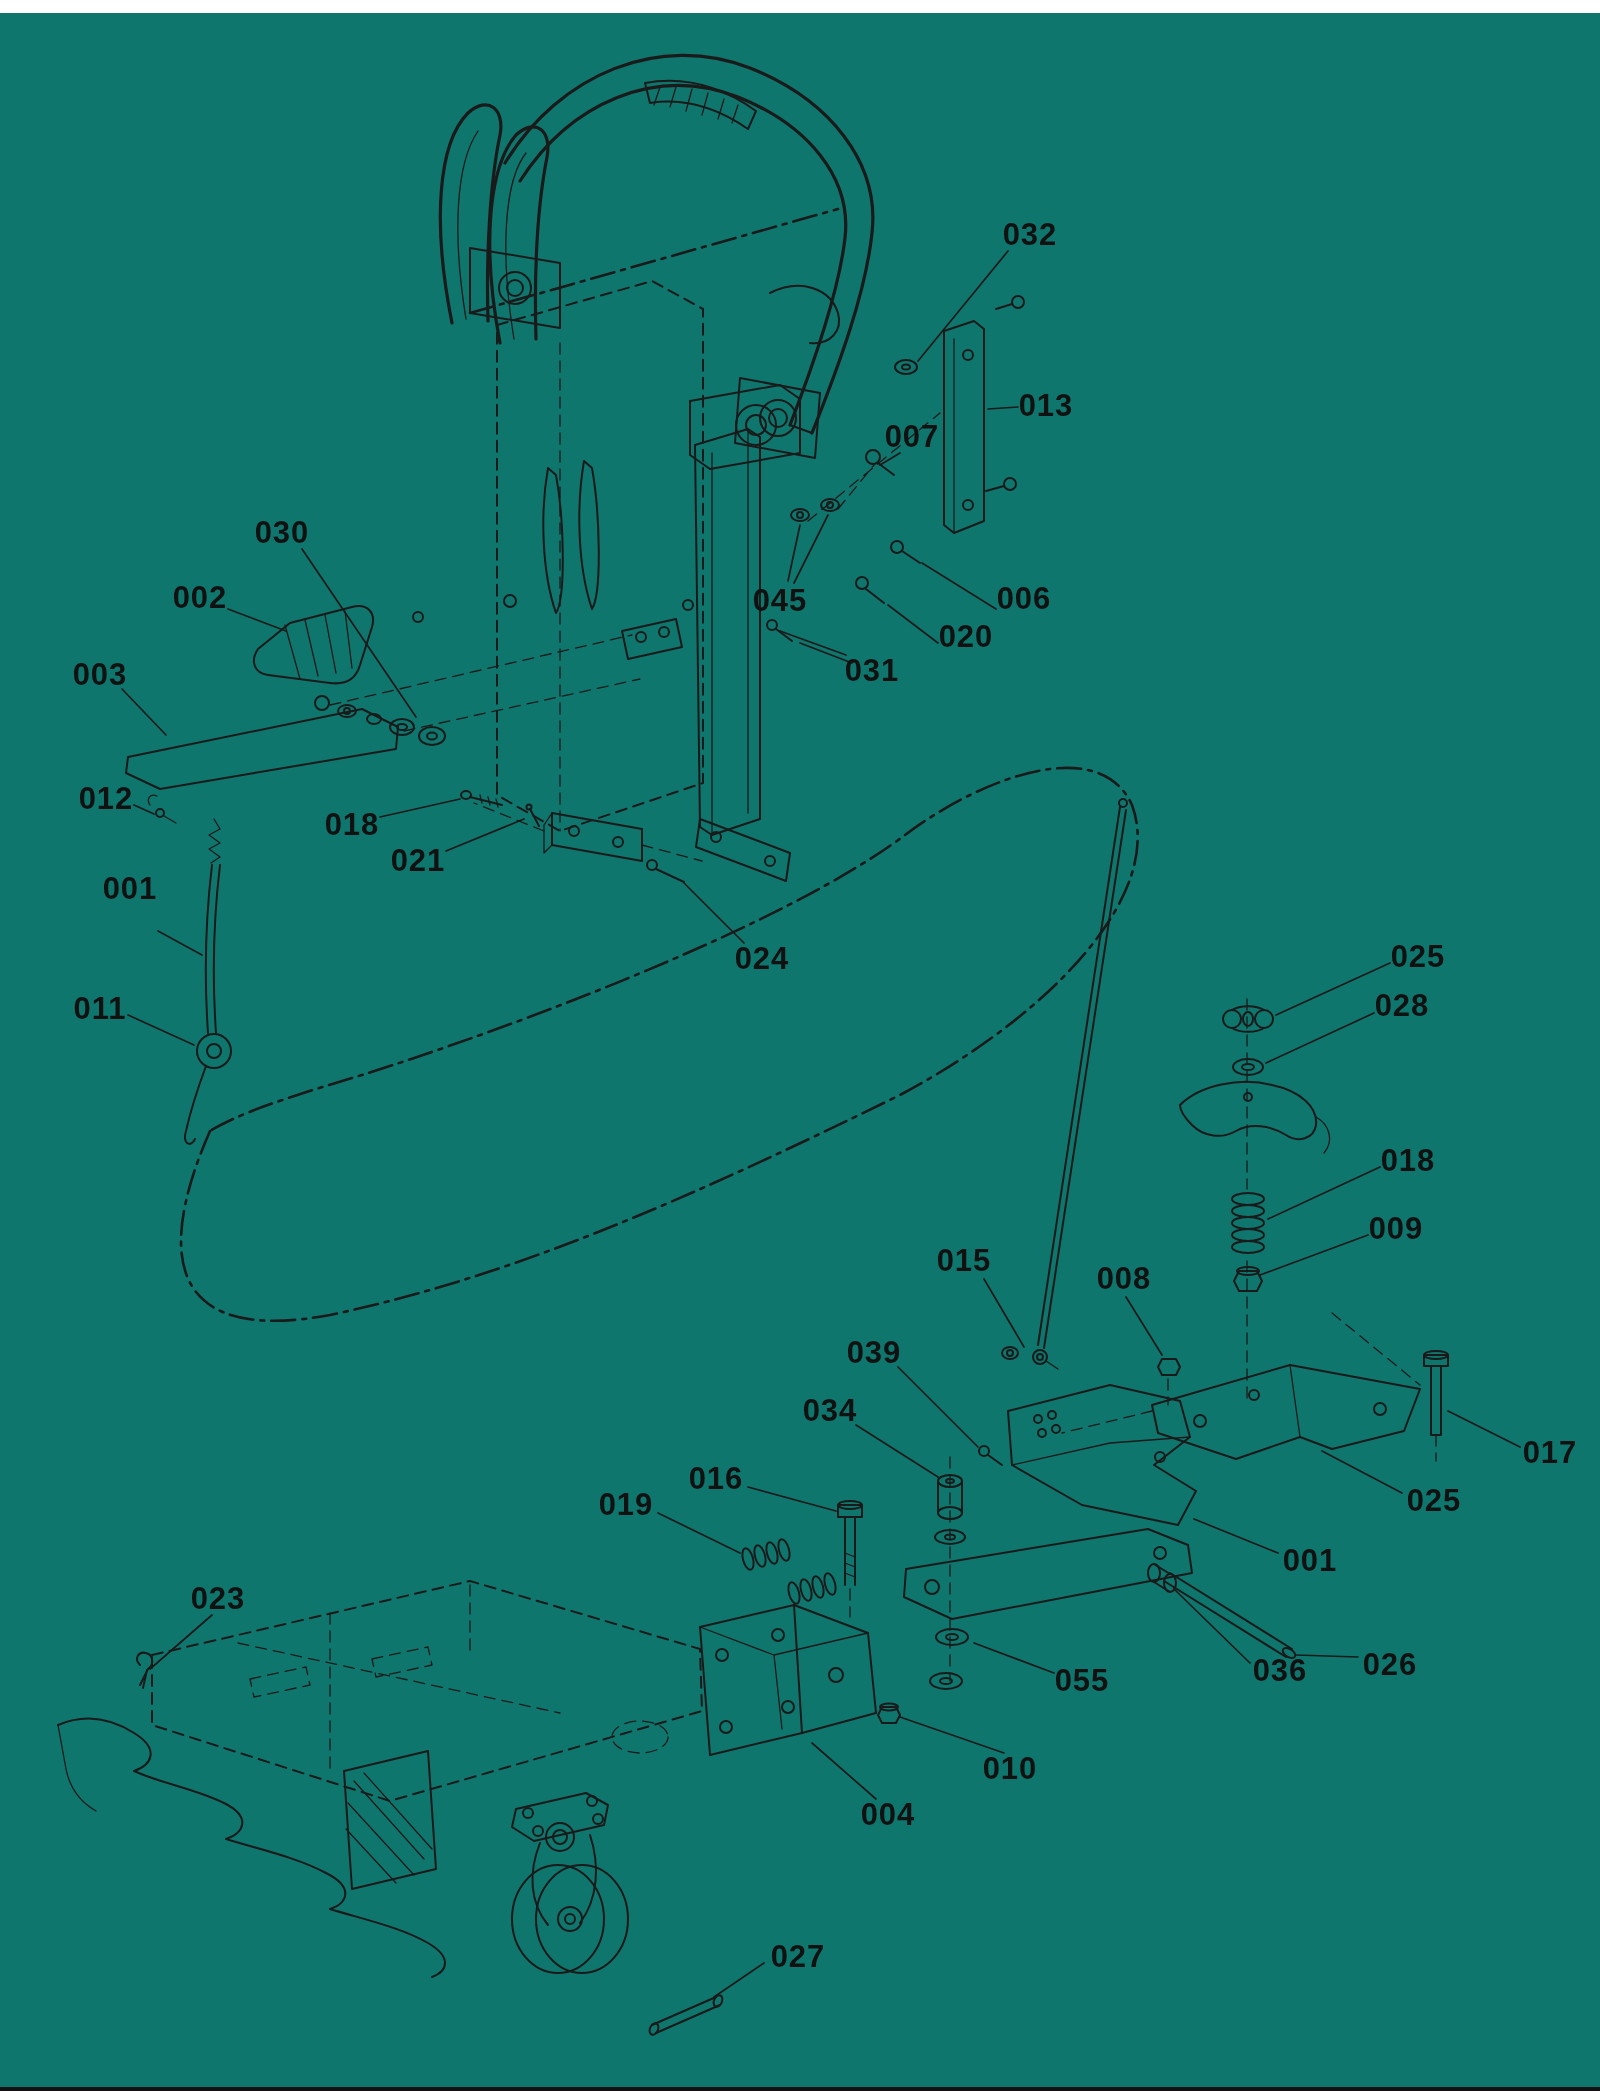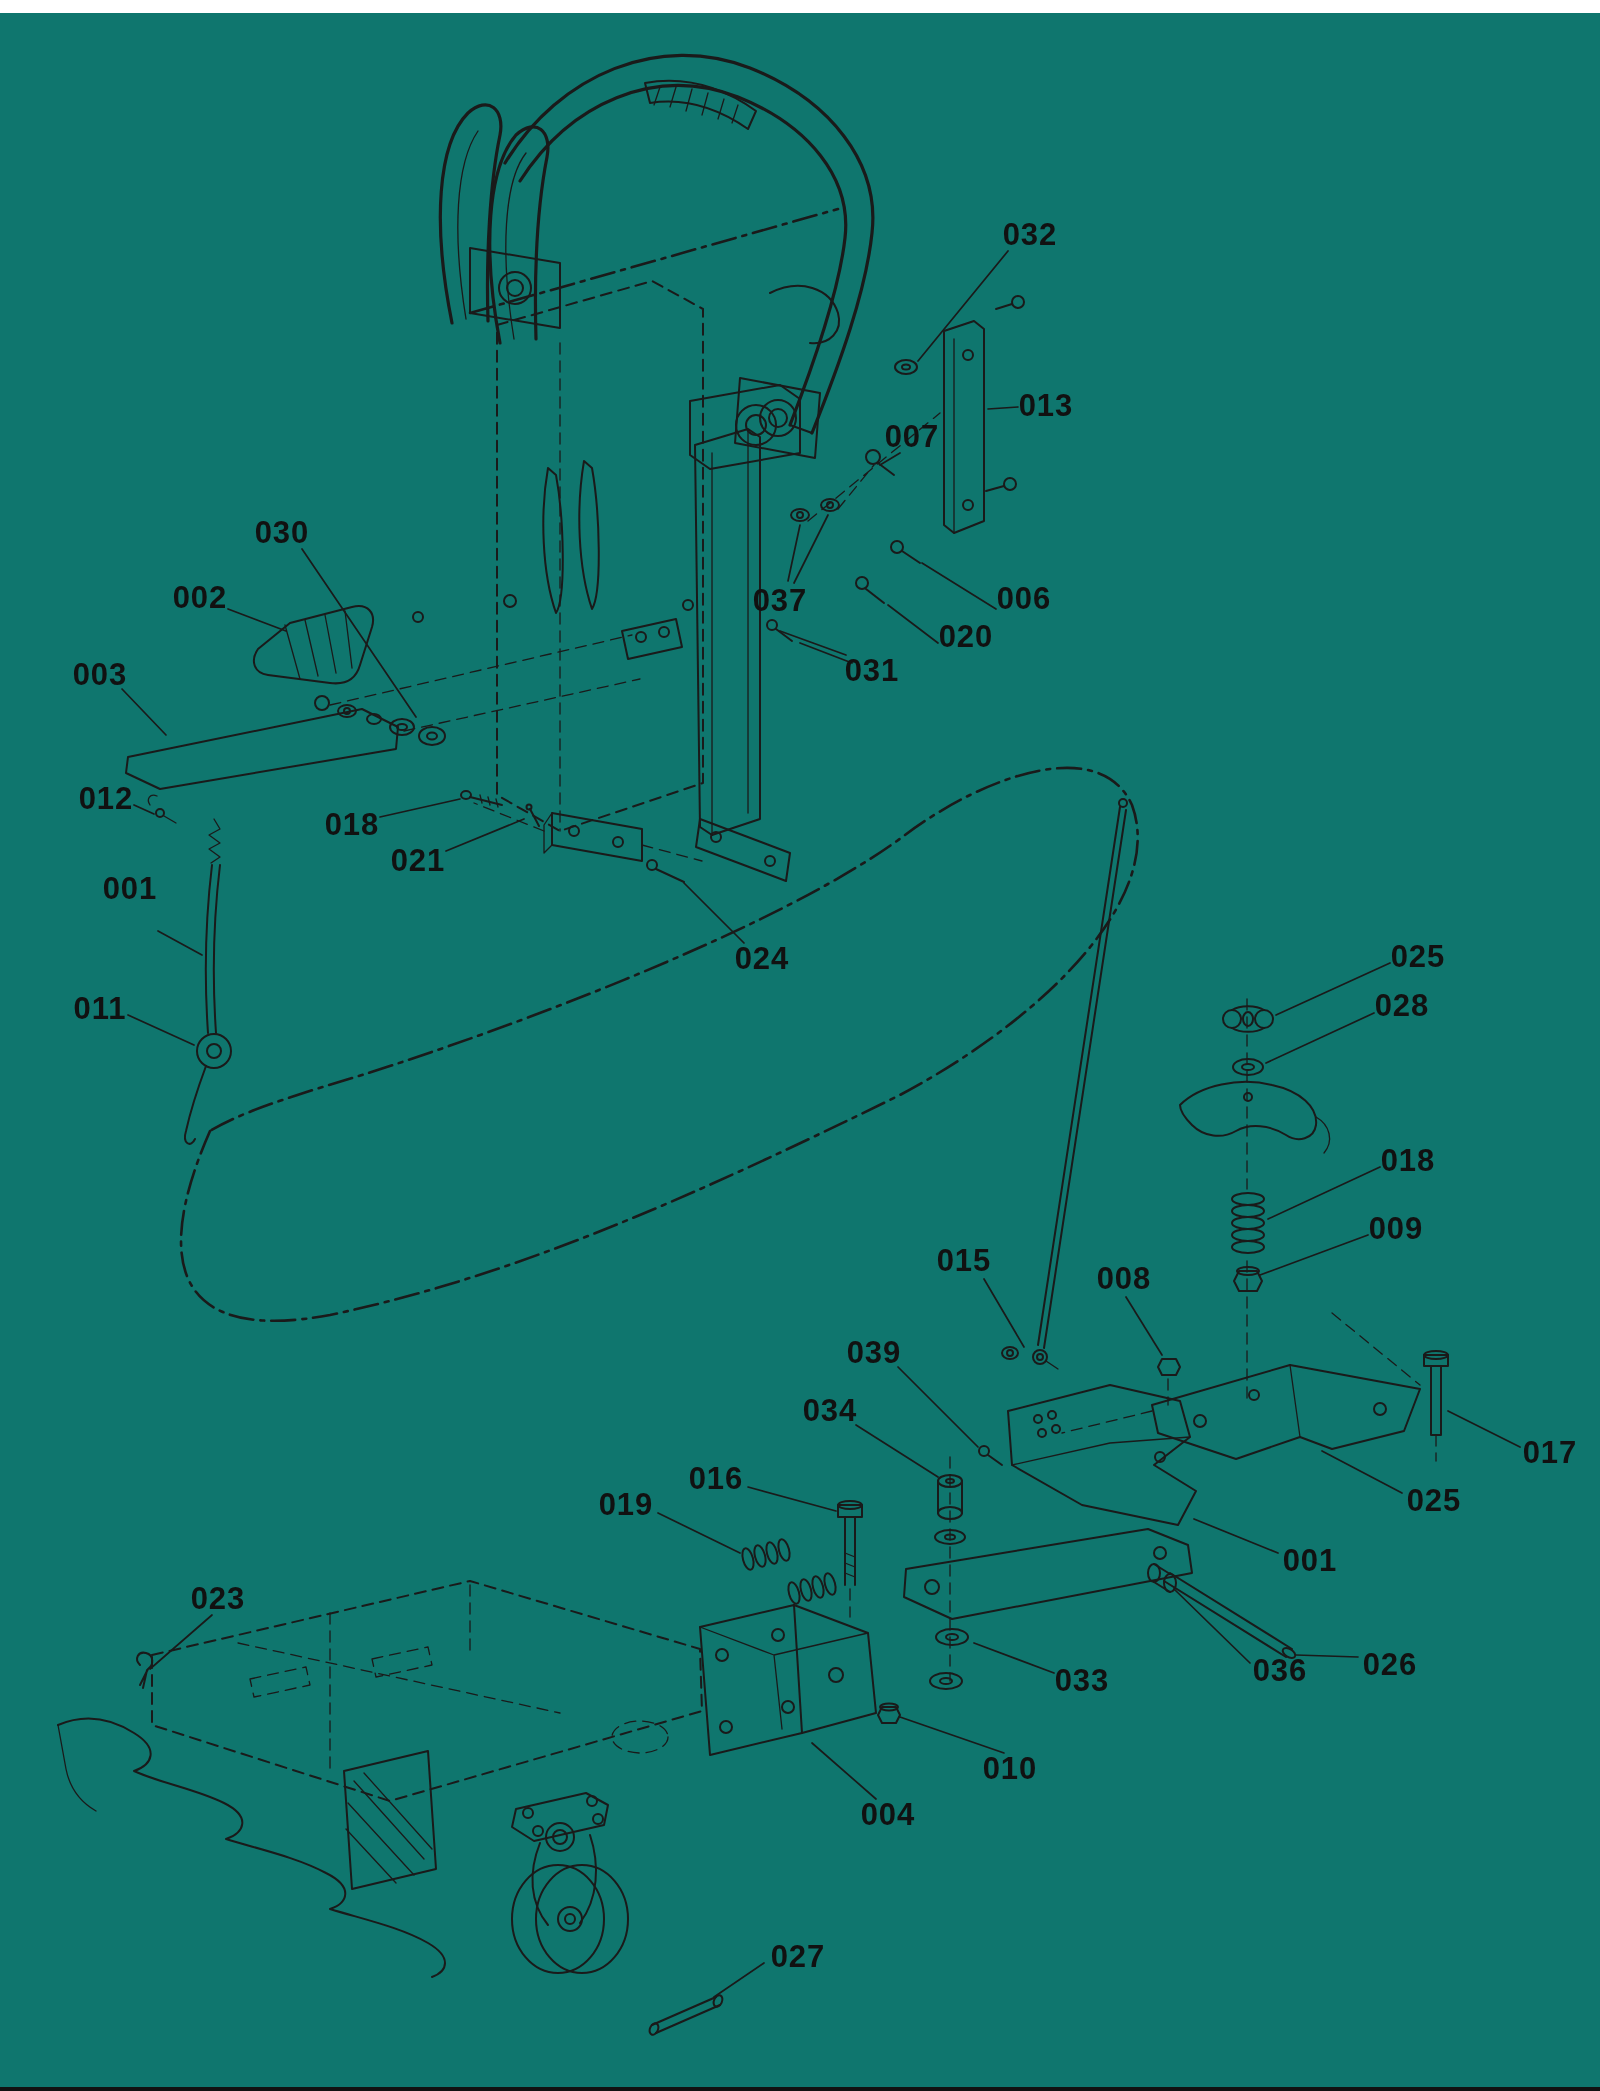--- a/index.html
+++ b/index.html
@@ -313,21 +313,21 @@
 
     <rect x="0" y="2074" width="1600" height="17" fill="#111111" stroke="none"></rect>
   </svg>
 
   <div class="part-label" style="left:1030px;top:222px">032</div>
   <div class="part-label" style="left:1046px;top:393px">013</div>
   <div class="part-label" style="left:912px;top:424px">007</div>
   <div class="part-label" style="left:282px;top:520px">030</div>
   <div class="part-label" style="left:200px;top:585px">002</div>
   <div class="part-label" style="left:100px;top:662px">003</div>
-  <div class="part-label" style="left:780px;top:588px">037</div>
+  <div class="part-label" style="left:780px;top:588px">045</div>
   <div class="part-label" style="left:1024px;top:586px">006</div>
   <div class="part-label" style="left:966px;top:624px">020</div>
   <div class="part-label" style="left:872px;top:658px">031</div>
   <div class="part-label" style="left:106px;top:786px">012</div>
   <div class="part-label" style="left:352px;top:812px">018</div>
   <div class="part-label" style="left:418px;top:848px">021</div>
   <div class="part-label" style="left:130px;top:876px">001</div>
   <div class="part-label" style="left:762px;top:946px">024</div>
   <div class="part-label" style="left:100px;top:996px">011</div>
   <div class="part-label" style="left:1418px;top:944px">025</div>
@@ -337,20 +337,20 @@
   <div class="part-label" style="left:964px;top:1248px">015</div>
   <div class="part-label" style="left:1124px;top:1266px">008</div>
   <div class="part-label" style="left:874px;top:1340px">039</div>
   <div class="part-label" style="left:830px;top:1398px">034</div>
   <div class="part-label" style="left:1550px;top:1440px">017</div>
   <div class="part-label" style="left:716px;top:1466px">016</div>
   <div class="part-label" style="left:1434px;top:1488px">025</div>
   <div class="part-label" style="left:626px;top:1492px">019</div>
   <div class="part-label" style="left:1310px;top:1548px">001</div>
   <div class="part-label" style="left:218px;top:1586px">023</div>
-  <div class="part-label" style="left:1082px;top:1668px">033</div>
+  <div class="part-label" style="left:1082px;top:1668px">055</div>
   <div class="part-label" style="left:1280px;top:1658px">036</div>
   <div class="part-label" style="left:1390px;top:1652px">026</div>
   <div class="part-label" style="left:1010px;top:1756px">010</div>
   <div class="part-label" style="left:888px;top:1802px">004</div>
   <div class="part-label" style="left:798px;top:1944px">027</div>
 
 </div>
 
 </body></html>

